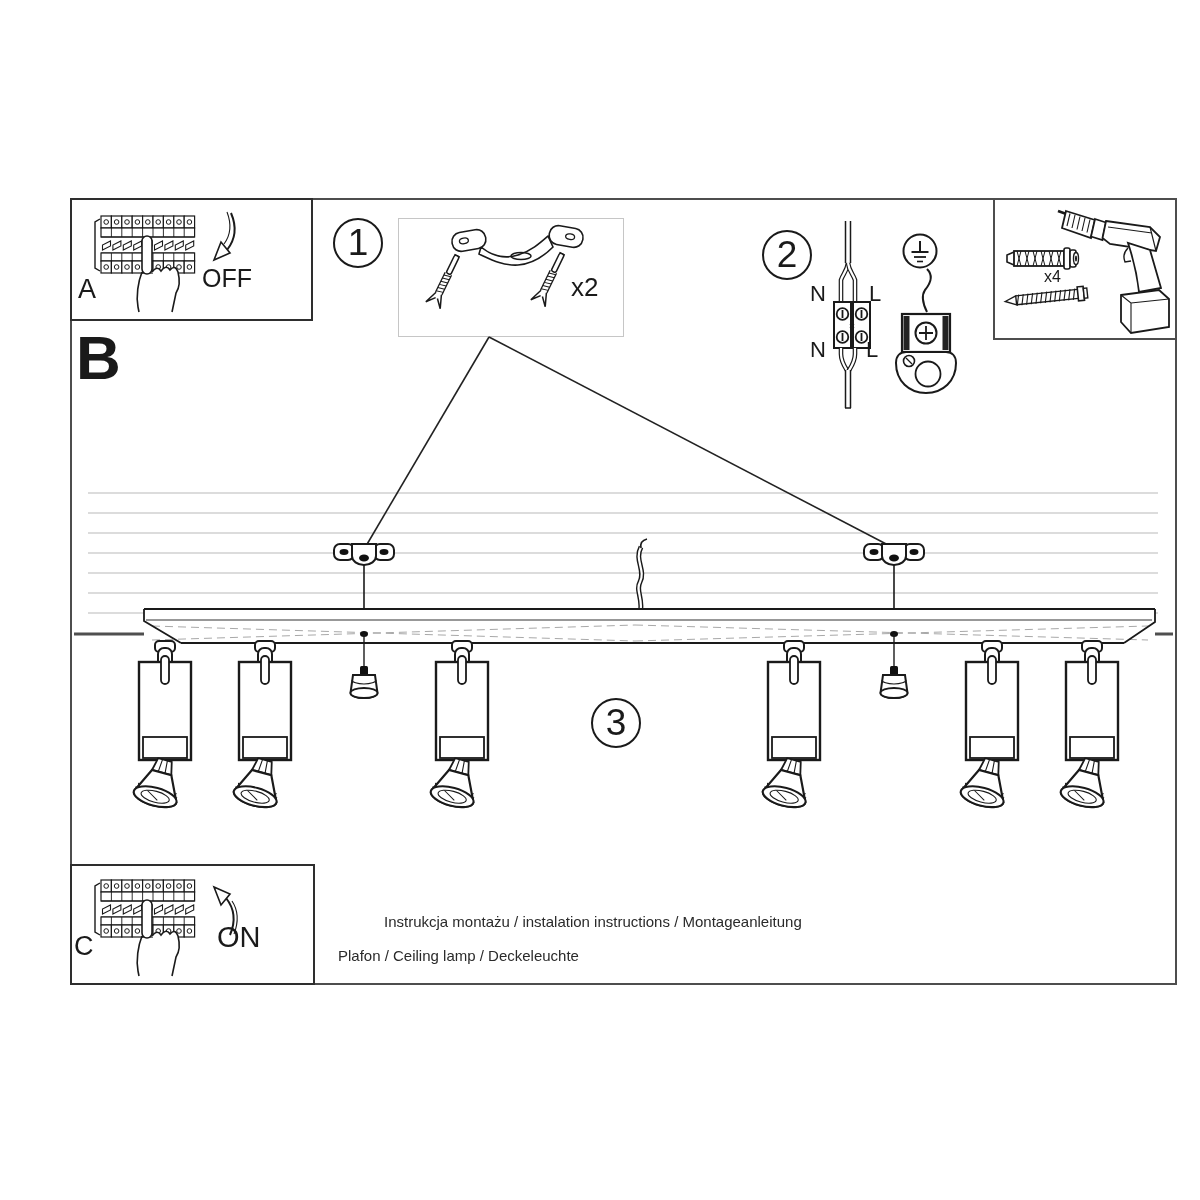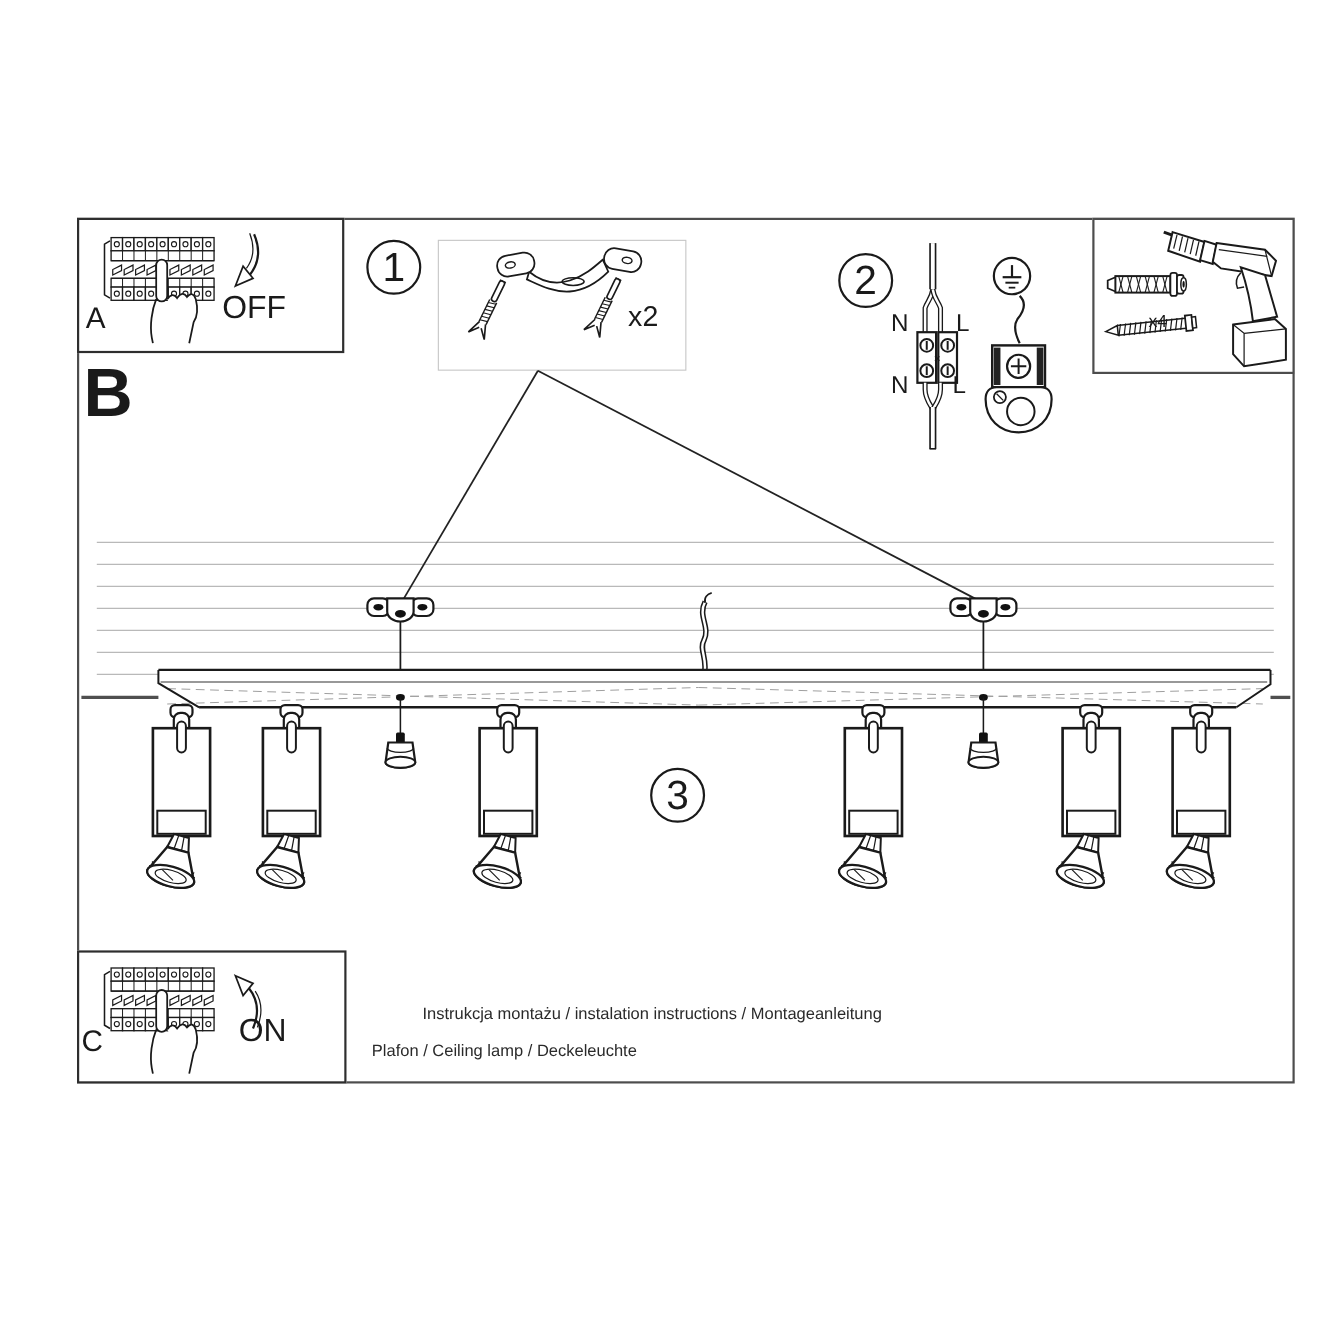--- a/index.html
+++ b/index.html
@@ -363,39 +363,39 @@
       <line x1="1066" y1="291.5" x2="1063.5" y2="302.5"></line>
         <line x1="1070.7" y1="291.5" x2="1068.2" y2="302.5"></line>
       <line x1="1075.4" y1="291.5" x2="1072.9" y2="302.5"></line>
     </g>
     <rect x="1078" y="290" width="6" height="14" stroke-width="1.6"></rect>
     <rect x="1084" y="292" width="3.5" height="10" stroke-width="1.4"></rect>
   </g>
 </svg>
 
 <div class="txt" style="left:78px;top:276px;font-size:27px;">A</div>
-<div class="txt" style="left:202px;top:266px;font-size:29px;">OFF</div>
+<div class="txt" style="left:202px;top:266px;font-size:25px;">OFF</div>
 <div class="txt" style="left:76px;top:327px;font-size:62px;font-weight:600;">B</div>
 
 <div class="abs numcircle" style="left:333px;top:218px;">
     <span>1</span>
   </div>
 <div class="txt" style="left:571px;top:274px;font-size:26px;text-align:center;">x2</div>
 
 <div class="abs numcircle" style="left:762px;top:230px;">
     <span>2</span>
   </div>
 <div class="txt" style="left:810px;top:283px;font-size:22px;">N</div>
 <div class="txt" style="left:869px;top:283px;font-size:22px;">L</div>
 <div class="txt" style="left:810px;top:339px;font-size:22px;">N</div>
 <div class="txt" style="left:866px;top:339px;font-size:22px;">L</div>
 
 <div class="abs numcircle" style="left:591px;top:698px;">
     <span>3</span>
   </div>
 
-<div class="txt" style="left:1044px;top:269px;font-size:16px;margin-top:16px;">x4</div>
+<div class="txt" style="left:1044px;top:269px;font-size:16px;">x4</div>
 
 <div class="txt" style="left:74px;top:933px;font-size:27px;">C</div>
 <div class="txt" style="left:217px;top:923px;font-size:29px;">ON</div>
 
 <div class="txt" style="left:338px;top:914px;font-size:15px;color:#2a2a2a;margin-left:46px;">Instrukcja montażu / instalation instructions / Montageanleitung</div>
 <div class="txt" style="left:338px;top:948px;font-size:15px;color:#2a2a2a;">Plafon / Ceiling lamp / Deckeleuchte</div>
 
 </body></html>

